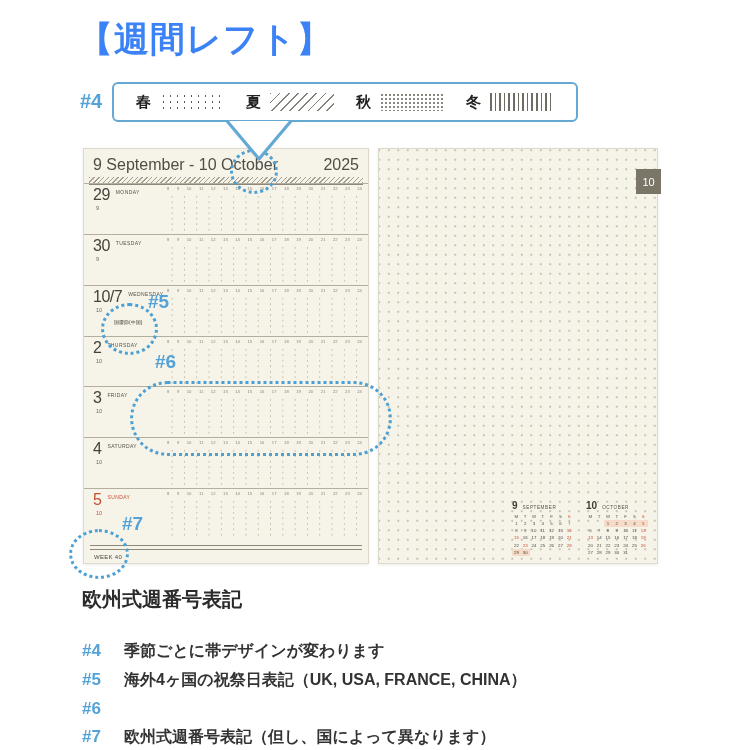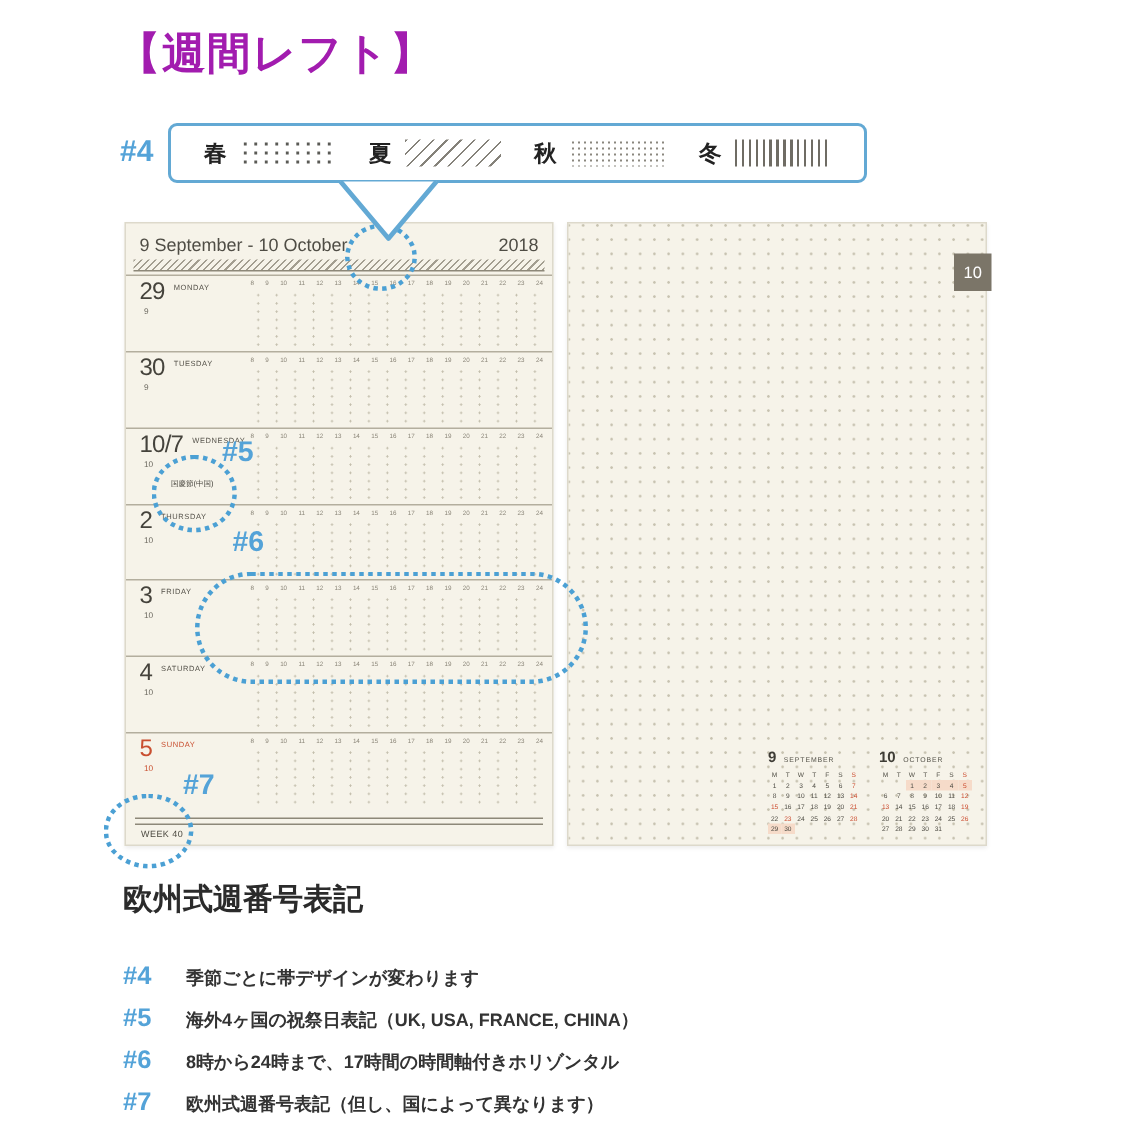--- a/index.html
+++ b/index.html
@@ -1,21 +1,21 @@
 <!DOCTYPE html>
 <html><head>
 <meta charset="utf-8">
 <style>
   html,body{margin:0;padding:0;background:#fff;}
   body{width:750px;height:750px;position:relative;overflow:hidden;
        font-family:"Liberation Sans","DejaVu Sans",sans-serif;color:#222;}
   .abs{position:absolute;}
 
   
-  .page-title{left:78px;top:16px;font-size:29px;font-weight:800;color:#a21caf;letter-spacing:1px;}
+  .page-title{left:78px;top:16px;font-size:35px;font-weight:800;color:#3b82f6;letter-spacing:1px;}
 
   
   .c4-label{left:80px;top:90px;font-size:20px;font-weight:800;color:#54a3d8;}
   .c4-box{left:112px;top:82px;width:466px;height:40px;border:2.5px solid #63a9d4;border-radius:6px;
           background:#fff;display:flex;align-items:center;justify-content:space-between;
           padding:0 22px;box-sizing:border-box;z-index:2;}
   .season{display:flex;align-items:center;gap:9px;}
   .sname{font-size:15px;font-weight:600;color:#222;}
   .swatch{display:inline-block;width:64px;height:18px;}
   .p-dots-sparse{background-image:radial-gradient(circle,#5a5a55 1px,transparent 1.1px);background-size:7px 6px;}
@@ -27,21 +27,21 @@
   
   .spread{left:80px;top:146px;width:584px;height:420px;}
   .page{position:absolute;top:2px;height:416px;background:#f6f3e9;border:1px solid #ddd9cb;
         box-sizing:border-box;box-shadow:0 1px 3px rgba(0,0,0,.08);}
   .left-page{left:3px;width:286px;}
   .right-page{left:298px;width:280px;
         background-image:radial-gradient(circle,#c6c1af .8px,transparent .95px);
         background-size:9.5px 9.5px;background-position:5px 6px;background-color:#f6f3e9;}
 
   
-  .lp-head{display:flex;justify-content:space-between;padding:7px 9px 2px;font-size:12px;color:#4f4d45;}
+  .lp-head{display:flex;justify-content:space-between;padding:7px 9px 2px;font-size:16px;color:#4f4d45;}
   .season-band{margin:1px 5px 0;height:7px;border-bottom:1.5px solid #8d8879;
         background-image:repeating-linear-gradient(135deg,#a39e90 0 1px,transparent 1px 3.4px);}
   .week-rows{position:absolute;left:0;right:0;top:34px;bottom:24px;display:flex;flex-direction:column;}
   .wrow{flex:1;border-top:1px solid #b3ae9e;position:relative;}
   .wdate{position:absolute;left:9px;top:3px;}
   .dline{display:flex;align-items:flex-start;}
   .dnum{font-size:16px;color:#45433c;font-weight:500;line-height:16px;letter-spacing:-.5px;}
   .dday{font-size:5px;margin-left:6px;margin-top:2px;color:#55524a;letter-spacing:.4px;}
   .dmon{font-size:5.5px;color:#6b685f;margin:2px 0 0 3px;}
   .wrow.red .dnum,.wrow.red .dday,.wrow.red .dmon{color:#c94f30;}
@@ -79,21 +79,21 @@
   .label6{left:155px;top:351px;}
   .rect6{left:130px;top:381px;width:262px;height:75px;border-radius:38px;}
   .label7{left:122px;top:513px;}
   .circle7{left:69px;top:529px;width:60px;height:50px;}
 
   
   .caption{left:82px;top:586px;font-size:20px;font-weight:600;color:#2b2b2b;}
   .legend{left:82px;top:641px;}
   .lrow{display:flex;align-items:baseline;gap:14px;margin-bottom:8px;}
   .lnum{font-size:17px;font-weight:800;color:#54a3d8;min-width:28px;}
-  .ltext{font-size:12px;font-weight:600;color:#333;}
+  .ltext{font-size:16px;font-weight:600;color:#333;}
 </style>
 </head>
 <body>
 
 <div class="abs page-title">【週間レフト】</div>
 
 <span class="abs c4-label">#4</span>
 <div class="abs c4-box">
   <div style="display:flex;width:100%;justify-content:space-between;align-items:center;">
       <div class="season">
@@ -116,21 +116,21 @@
 </div>
 <svg class="abs v-notch" width="70" height="44">
   <path d="M3,2 L35,40 L67,2" fill="#ffffff" stroke="#63a9d4" stroke-width="3.2" stroke-linejoin="round"></path>
 </svg>
 
 <div class="abs spread">
 
   <div class="page left-page">
     <div class="lp-head">
       <span>9 September - 10 October</span>
-      <span>2018</span>
+      <span>2025</span>
     </div>
     <div class="season-band"></div>
     <div class="week-rows">
         <div class="wrow">
           <div class="wdate">
             <div class="dline">
               <span class="dnum">29</span>
               <span class="dday">MONDAY</span>
             </div>
             <div class="dmon">9</div>
@@ -464,19 +464,18 @@
     <div class="lrow">
       <span class="lnum">#4</span>
       <span class="ltext">季節ごとに帯デザインが変わります</span>
     </div>
     <div class="lrow">
       <span class="lnum">#5</span>
       <span class="ltext">海外4ヶ国の祝祭日表記（UK, USA, FRANCE, CHINA）</span>
     </div>
     <div class="lrow">
       <span class="lnum">#6</span>
-      <span class="ltext">8時から24時まで、17時間の時間軸付きホリゾンタル</span>
     </div>
     <div class="lrow">
       <span class="lnum">#7</span>
       <span class="ltext">欧州式週番号表記（但し、国によって異なります）</span>
     </div>
   </div>
 
 </body></html>

